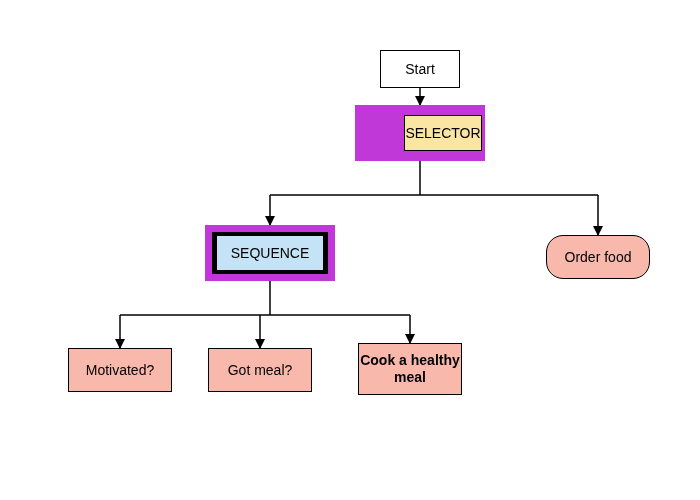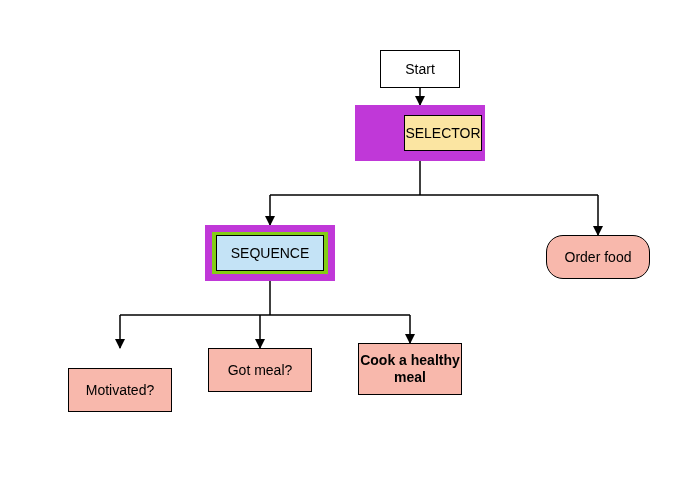--- a/index.html
+++ b/index.html
@@ -40,21 +40,21 @@
     background: #fbe5a2;
     width: 106px;
     height: 34px;
     display: flex;
     align-items: center;
     justify-content: center;
     margin-left: 46px;
   }
   .sequence-outer {
     border: 7px solid #c038d8;
-    background: #84cc16;
+    background: #000000;
     width: 130px;
     height: 56px;
   }
   .sequence-inner {
     border: 1.5px solid #000;
     background: #c4e3f6;
     width: 106px;
     height: 34px;
     display: flex;
     align-items: center;
@@ -123,21 +123,21 @@
 <div class="node sequence-outer" style="left:205px; top:225px;">
   <div class="sequence-inner">
     <span>SEQUENCE</span>
   </div>
 </div>
 
 <div class="node leaf" style="left:546px; top:235px;border-radius:17px;">
   <span>Order food</span>
 </div>
 
-<div class="node leaf" style="left:68px; top:348px;margin-top:20px;">
+<div class="node leaf" style="left:68px; top:348px;">
   <span>Motivated?</span>
 </div>
 
 <div class="node leaf" style="left:208px; top:348px;">
   <span>Got meal?</span>
 </div>
 
 <div class="node leaf tall" style="left:358px; top:343px;">
   <span>Cook a healthy meal</span>
 </div>

